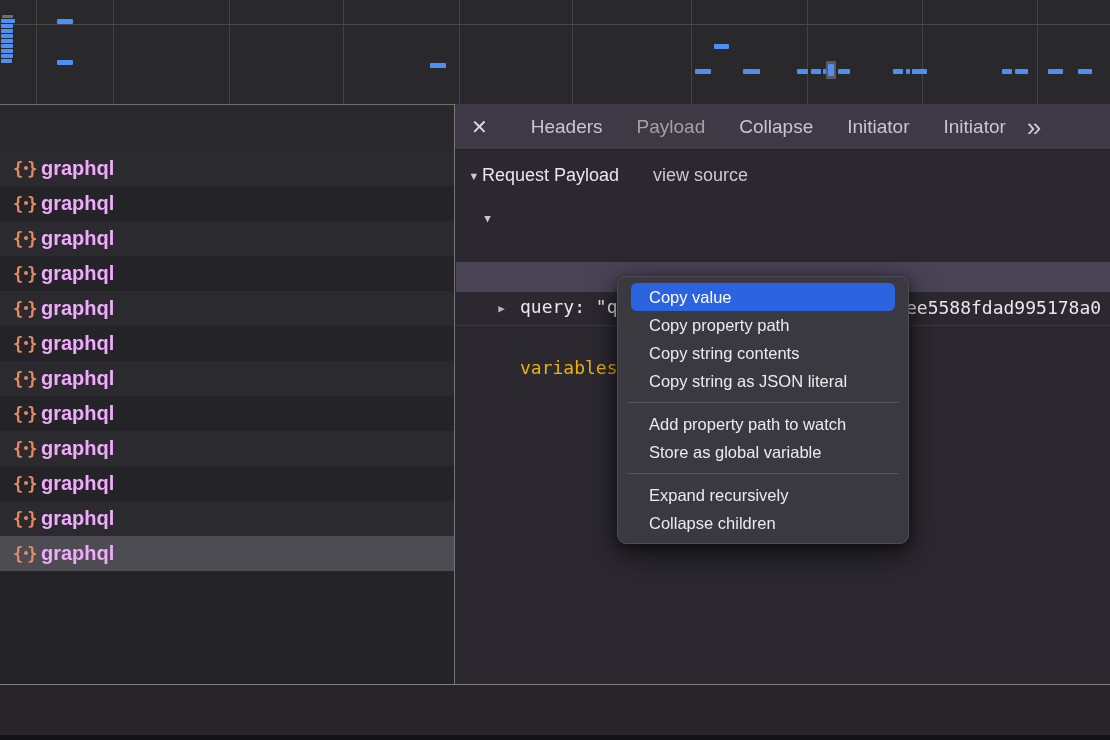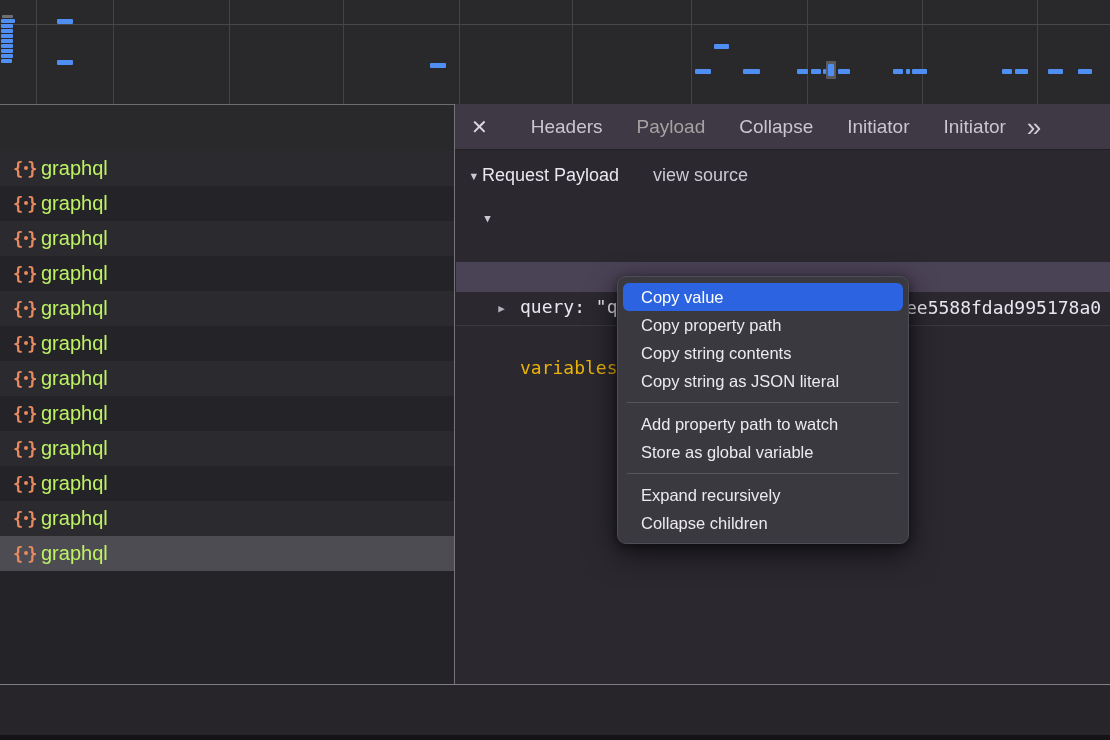--- a/index.html
+++ b/index.html
@@ -20,21 +20,21 @@
     color:#e3e3e5;font-size:20px;line-height:46px;padding-left:13px;box-sizing:border-box;}
   .request-list{position:absolute;left:0;top:151px;width:454px;height:533px;background:#242428;}
   .req-row{height:35px;display:flex;align-items:center;padding-left:13px;box-sizing:border-box;}
   .req-row.odd{background:#2b2b2f;}
   .req-row.even{background:#242428;}
   .req-row.selected{background:#4d4c52;}
   .req-icon{position:relative;color:#e8895f;font-family:"DejaVu Sans Mono",monospace;
     font-weight:bold;font-size:17px;width:28px;letter-spacing:4px;}
   .req-icon::after{content:"";position:absolute;left:10.5px;top:7px;width:4px;height:4px;
     border-radius:50%;background:#e8895f;}
-  .req-label{color:#bef264;font-size:20px;}
+  .req-label{color:#f0abfc;font-size:20px;font-weight:bold;}
   
   .v-divider{position:absolute;left:454px;top:104px;width:1px;height:631px;background:#88888e;opacity:.8;}
   
   .tab-bar{position:absolute;left:455px;top:104px;width:655px;height:46px;background:#3e3944;
     display:flex;align-items:center;padding-left:16px;box-sizing:border-box;border-bottom:1px solid #232027;}
   .close-x{color:#dad7e0;font-size:20px;margin-right:26px;cursor:pointer;}
   .tab{position:relative;color:#c9c5d4;font-size:19px;padding:8px 17px;height:46px;line-height:46px;}
   .tab.active{color:#a3a3a3;}
   .tab.active::after{content:"";position:absolute;left:14px;right:14px;bottom:0;height:3px;
     background:#a182f2;border-radius:2px 2px 0 0;}
@@ -60,21 +60,21 @@
   .row-vars .txt{position:absolute;left:64px;}
   .frag-right{position:absolute;left:450px;top:0;}
   .key{color:#eab308;}
   .str{color:#38b1e8;}
   .plain{color:#e9e7ee;}
   .section-border{position:absolute;left:0;top:174px;width:100%;height:1px;background:#3a3940;}
   
   .context-menu{position:absolute;left:617px;top:276px;width:292px;background:#3a3940;
     border:1px solid #4e4d55;border-radius:9px;padding:6px 0;box-sizing:border-box;
     box-shadow:0 10px 30px rgba(0,0,0,.6),0 2px 8px rgba(0,0,0,.45);z-index:20;}
-  .menu-item{height:28px;line-height:28px;margin:0 5px;padding:0 18px;border-radius:6px;
+  .menu-item{height:28px;line-height:28px;margin:0 13px;padding:0 18px;border-radius:6px;
     color:#eceaee;font-size:16.5px;}
   .menu-item.hl{background:#2c63e0;color:#ffffff;}
   .menu-sep{height:1px;background:#56555c;margin:7px 9px;}
   
   .footer{position:absolute;left:0;top:684px;width:1110px;height:51px;background:#272529;
     border-top:1px solid #7e7e83;box-sizing:border-box;}
   .bottom-bar{position:absolute;left:0;top:735px;width:1110px;height:5px;background:#141416;}
 </style>
 </head>
 <body>

